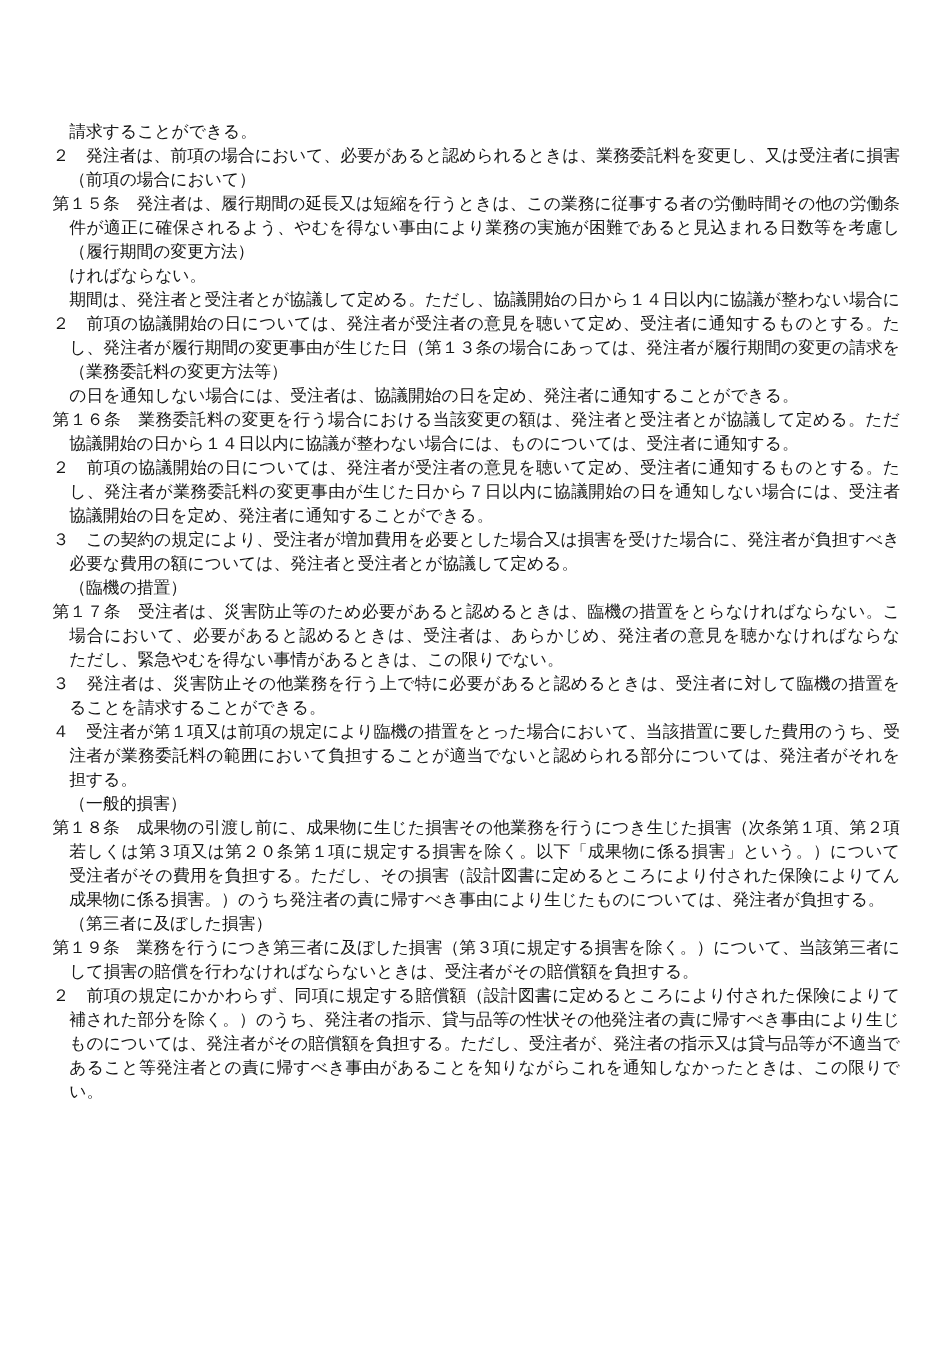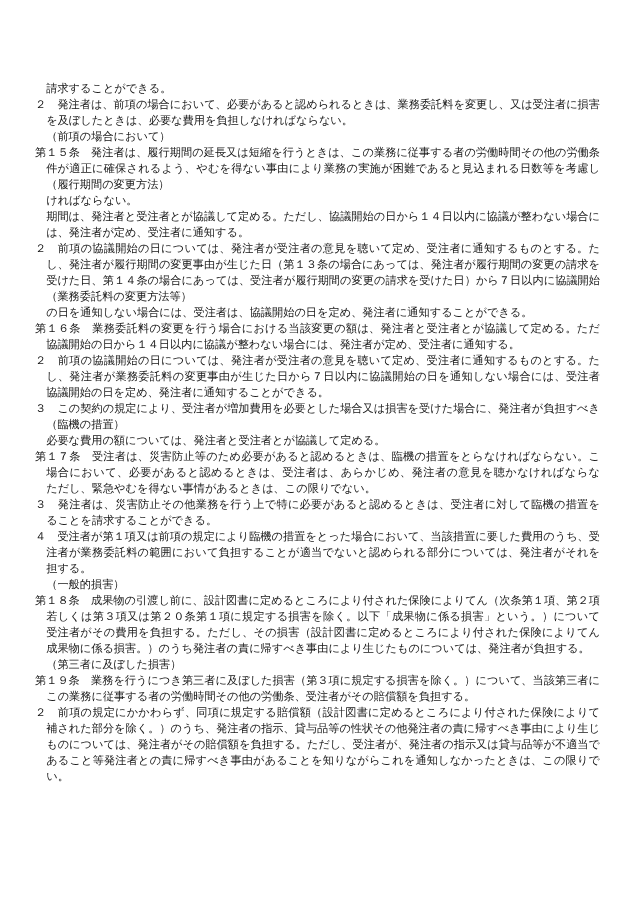--- a/index.html
+++ b/index.html
@@ -41,56 +41,53 @@
     text-align-last: justify;
   }
 </style>
 </head>
 <body>
 
 <div class="page">
   <div class="textblock" id="textblock">
       <div class="line indent1">請求することができる。</div>
       <div class="line just">２　発注者は、前項の場合において、必要があると認められるときは、業務委託料を変更し、又は受注者に損害</div>
-      <div class="line indent1">を及ぼしたときは、必要な費用を負担しなければならない。</div>
       <div class="line indent1">（前項の場合において）</div>
       <div class="line just">第１５条　発注者は、履行期間の延長又は短縮を行うときは、この業務に従事する者の労働時間その他の労働条</div>
       <div class="line indent1 just">件が適正に確保されるよう、やむを得ない事由により業務の実施が困難であると見込まれる日数等を考慮しな</div>
       <div class="line indent1">（履行期間の変更方法）</div>
       <div class="line indent1">ければならない。</div>
       <div class="line indent1 just">期間は、発注者と受注者とが協議して定める。ただし、協議開始の日から１４日以内に協議が整わない場合に</div>
-      <div class="line indent1">は、発注者が定め、受注者に通知する。</div>
       <div class="line just">２　前項の協議開始の日については、発注者が受注者の意見を聴いて定め、受注者に通知するものとする。ただ</div>
       <div class="line indent1 just">し、発注者が履行期間の変更事由が生じた日（第１３条の場合にあっては、発注者が履行期間の変更の請求を</div>
-      <div class="line indent1 just">受けた日、第１４条の場合にあっては、受注者が履行期間の変更の請求を受けた日）から７日以内に協議開始</div>
       <div class="line indent1">（業務委託料の変更方法等）</div>
       <div class="line indent1">の日を通知しない場合には、受注者は、協議開始の日を定め、発注者に通知することができる。</div>
       <div class="line just">第１６条　業務委託料の変更を行う場合における当該変更の額は、発注者と受注者とが協議して定める。ただし、</div>
-      <div class="line indent1">協議開始の日から１４日以内に協議が整わない場合には、発注者が定め、受注者に通知する。</div>
+      <div class="line indent1">協議開始の日から１４日以内に協議が整わない場合には、ものについては、受注者に通知する。</div>
       <div class="line just">２　前項の協議開始の日については、発注者が受注者の意見を聴いて定め、受注者に通知するものとする。ただ</div>
       <div class="line indent1 just">し、発注者が業務委託料の変更事由が生じた日から７日以内に協議開始の日を通知しない場合には、受注者は、</div>
       <div class="line indent1">協議開始の日を定め、発注者に通知することができる。</div>
       <div class="line just">３　この契約の規定により、受注者が増加費用を必要とした場合又は損害を受けた場合に、発注者が負担すべき</div>
+      <div class="line indent1">必要な費用の額については、発注者と受注者とが協議して定める。</div>
       <div class="line indent1">（臨機の措置）</div>
-      <div class="line indent1">必要な費用の額については、発注者と受注者とが協議して定める。</div>
       <div class="line just">第１７条　受注者は、災害防止等のため必要があると認めるときは、臨機の措置をとらなければならない。この</div>
       <div class="line indent1 just">場合において、必要があると認めるときは、受注者は、あらかじめ、発注者の意見を聴かなければならない。</div>
       <div class="line indent1">ただし、緊急やむを得ない事情があるときは、この限りでない。</div>
       <div class="line just">３　発注者は、災害防止その他業務を行う上で特に必要があると認めるときは、受注者に対して臨機の措置をと</div>
       <div class="line indent1">ることを請求することができる。</div>
       <div class="line just">４　受注者が第１項又は前項の規定により臨機の措置をとった場合において、当該措置に要した費用のうち、受</div>
       <div class="line indent1 just">注者が業務委託料の範囲において負担することが適当でないと認められる部分については、発注者がそれを負</div>
       <div class="line indent1">担する。</div>
       <div class="line indent1">（一般的損害）</div>
-      <div class="line just">第１８条　成果物の引渡し前に、設計図書に定めるところにより付された保険によりてん（次条第１項、第２項</div>
+      <div class="line just">第１８条　成果物の引渡し前に、成果物に生じた損害その他業務を行うにつき生じた損害（次条第１項、第２項</div>
       <div class="line indent1 just">若しくは第３項又は第２０条第１項に規定する損害を除く。以下「成果物に係る損害」という。）については、</div>
       <div class="line indent1 just">受注者がその費用を負担する。ただし、その損害（設計図書に定めるところにより付された保険によりてん補</div>
       <div class="line indent1">成果物に係る損害。）のうち発注者の責に帰すべき事由により生じたものについては、発注者が負担する。</div>
       <div class="line indent1">（第三者に及ぼした損害）</div>
       <div class="line just">第１９条　業務を行うにつき第三者に及ぼした損害（第３項に規定する損害を除く。）について、当該第三者に対</div>
-      <div class="line indent1">この業務に従事する者の労働時間その他の労働条、受注者がその賠償額を負担する。</div>
+      <div class="line indent1">して損害の賠償を行わなければならないときは、受注者がその賠償額を負担する。</div>
       <div class="line just">２　前項の規定にかかわらず、同項に規定する賠償額（設計図書に定めるところにより付された保険によりてん</div>
       <div class="line indent1 just">補された部分を除く。）のうち、発注者の指示、貸与品等の性状その他発注者の責に帰すべき事由により生じた</div>
       <div class="line indent1 just">ものについては、発注者がその賠償額を負担する。ただし、受注者が、発注者の指示又は貸与品等が不適当で</div>
       <div class="line indent1 just">あること等発注者との責に帰すべき事由があることを知りながらこれを通知しなかったときは、この限りでな</div>
       <div class="line indent1">い。</div>
     </div>
 </div>
 
 </body></html>

